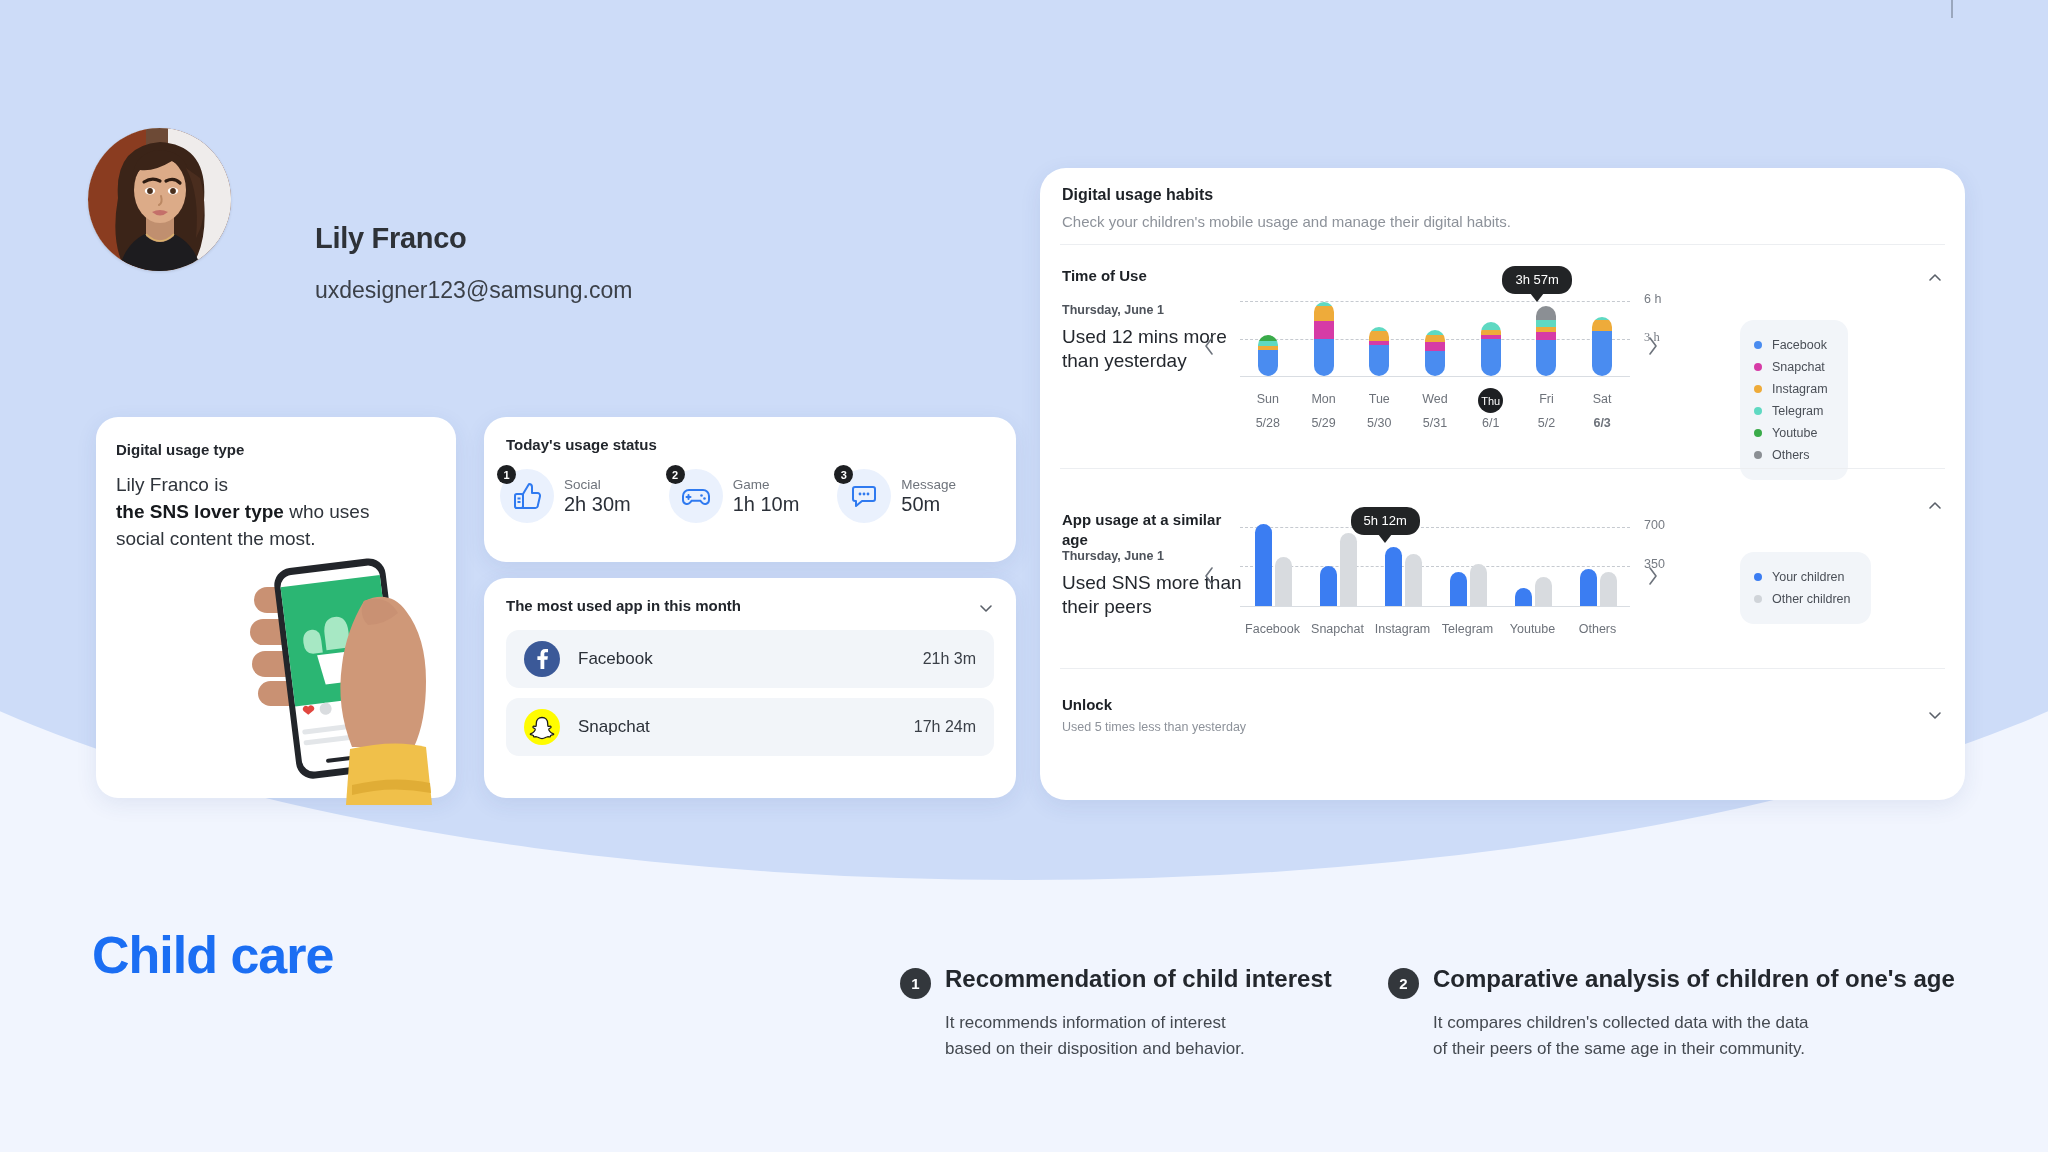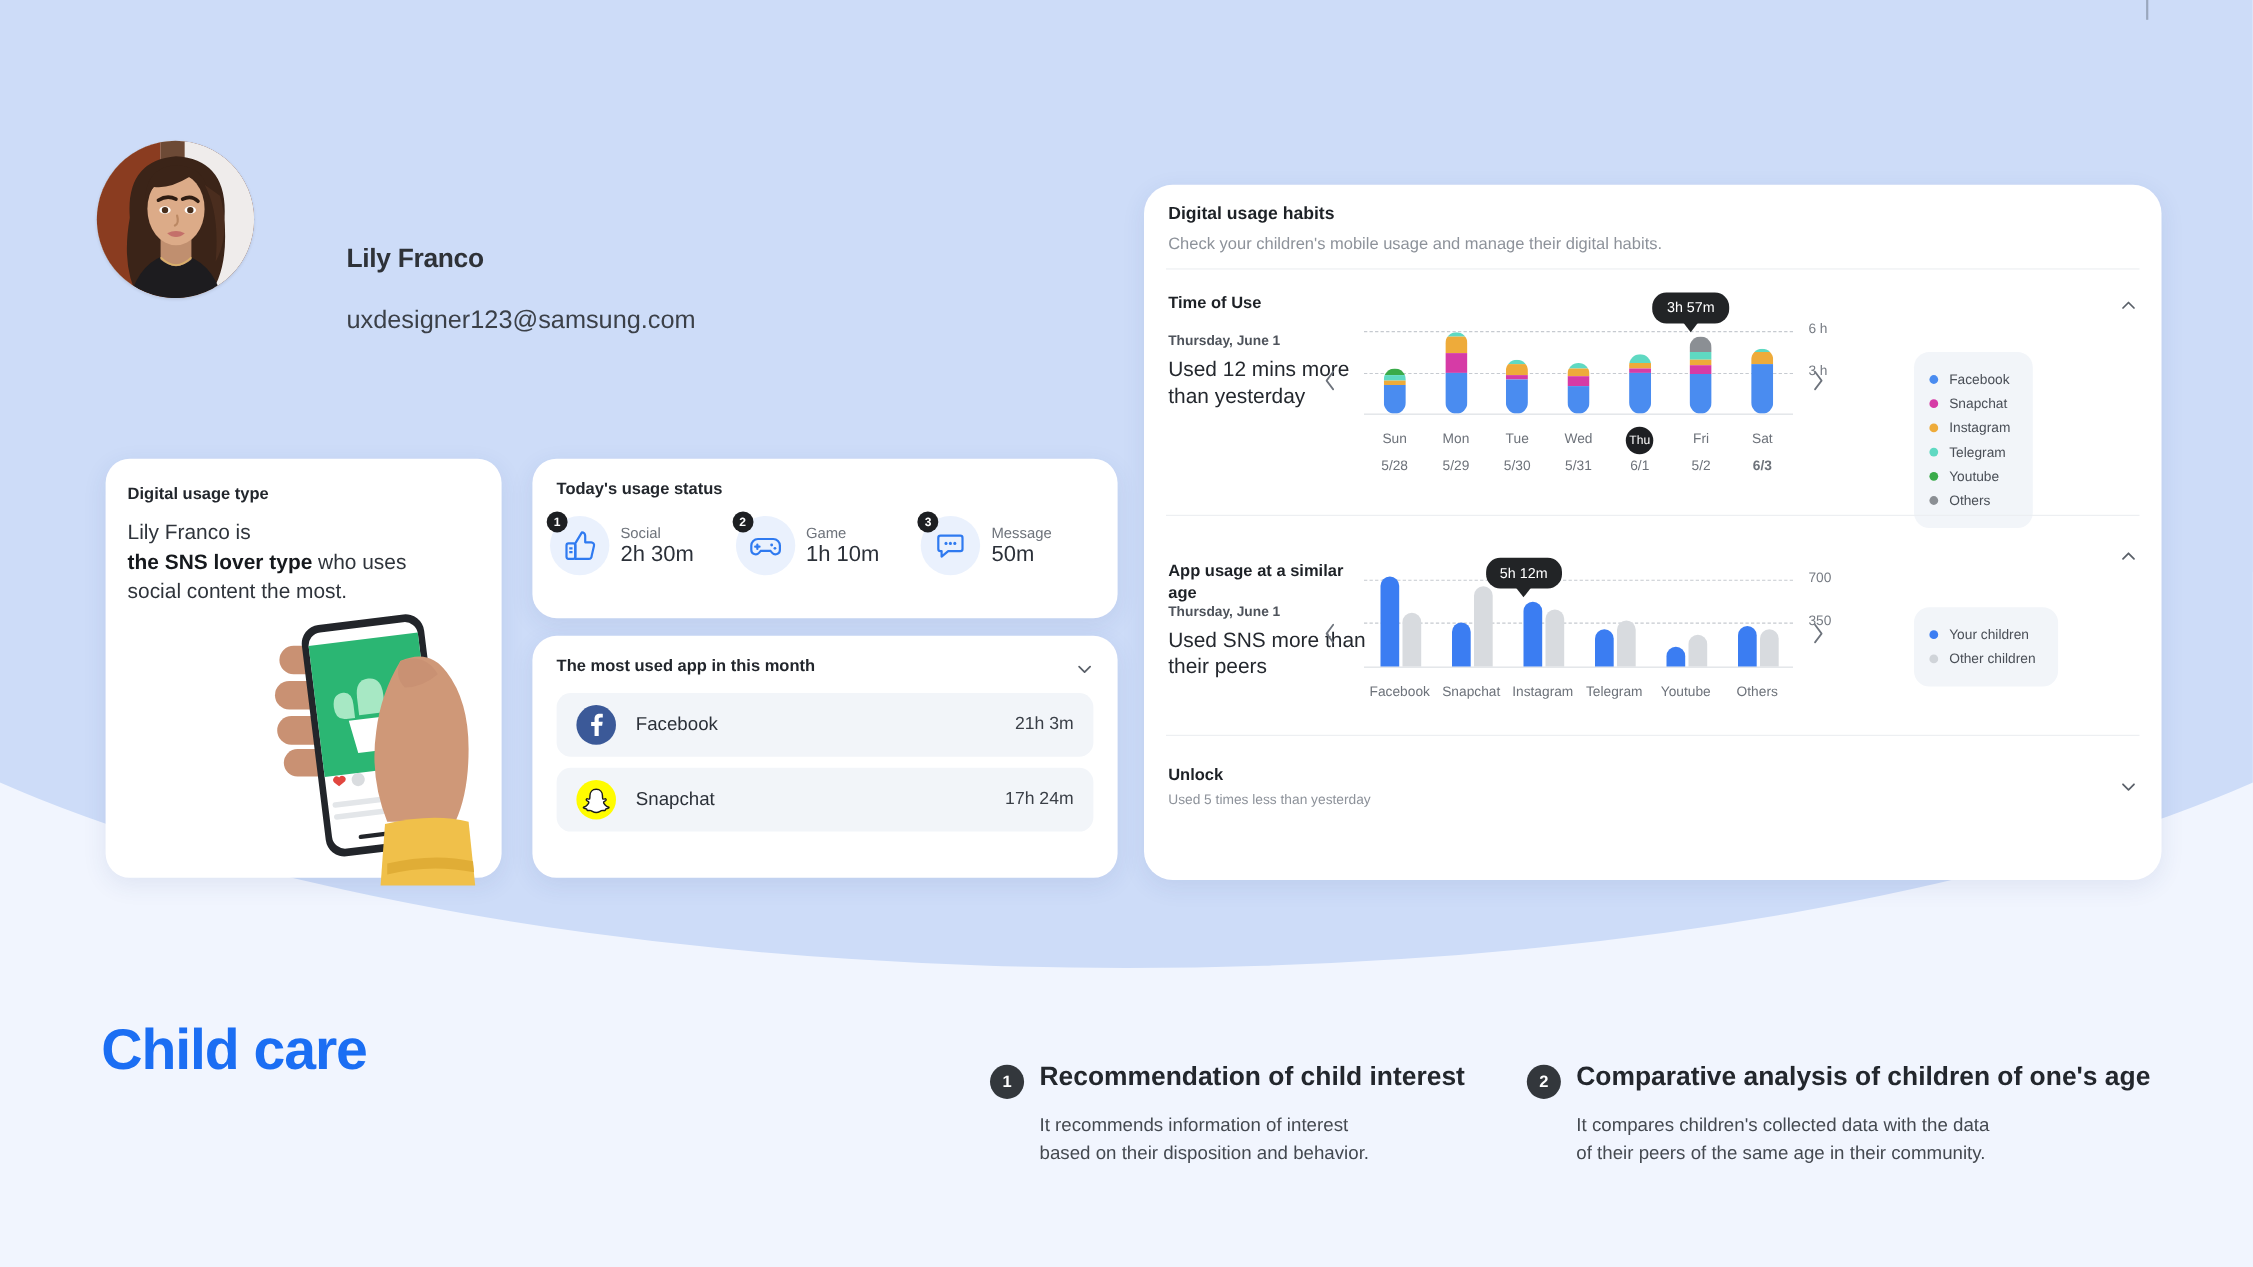--- a/index.html
+++ b/index.html
@@ -21,21 +21,21 @@
 
   
   .avatar {
     position:absolute; left:88px; top:128px; width:143px; height:143px;
     border-radius:50%; overflow:hidden; background:#8c5b46;
     box-shadow: 0 1px 3px rgba(0,0,0,.12);
   }
   .avatar svg { display:block; width:143px; height:143px; }
   .profile-name {
     position:absolute; left:315px; top:222px;
-    font-size:24px; font-weight:700; color:#2e3238; letter-spacing:-.3px;
+    font-size:29px; font-weight:700; color:#2e3238; letter-spacing:-.3px;
   }
   .profile-email {
     position:absolute; left:315px; top:277px;
     font-size:23px; color:#3b4048; font-weight:400;
   }
 
   
   .card { position:absolute; background:#fff; border-radius:22px;
           box-shadow: 0 6px 22px rgba(40,70,130,.09); }
 
@@ -385,21 +385,21 @@
           <div class="seg" style="height: 10.7143%; background: rgb(95, 217, 194);"></div>
           <div class="seg" style="height: 19.6429%; background: rgb(139, 143, 148);"></div>
         </div>
         <div class="stack" style="left: 352.143px; height: 58.75px;">
           <div class="seg" style="height: 76.5957%; background: rgb(74, 140, 240);"></div>
           <div class="seg" style="height: 19.1489%; background: rgb(238, 171, 58);"></div>
           <div class="seg" style="height: 4.25532%; background: rgb(95, 217, 194);"></div>
         </div>
       </div>
     <div class="ytick" id="tou-t6" style="left: 604px; top: 124px;">6 h</div>
-    <div class="ytick" id="tou-t3" style="left: 604px; top: 161.5px;">3 h</div>
+    <div class="ytick" id="tou-t3" style="left: 604px; top: 161.5px; font-family: Liberation Serif, serif;">3 h</div>
 
     <div class="tip" id="tou-tip" style="left: 462.429px; top: 98px;">3h 57m</div>
 
     <div class="legend" style="left:700px; top:152px;">
       <div class="leg-row">
           <span class="leg-dot" style="background:#4a8cf0"></span>
           <span class="leg-lbl">Facebook</span>
         </div>
       <div class="leg-row">
           <span class="leg-dot" style="background:#d63ba6"></span>

